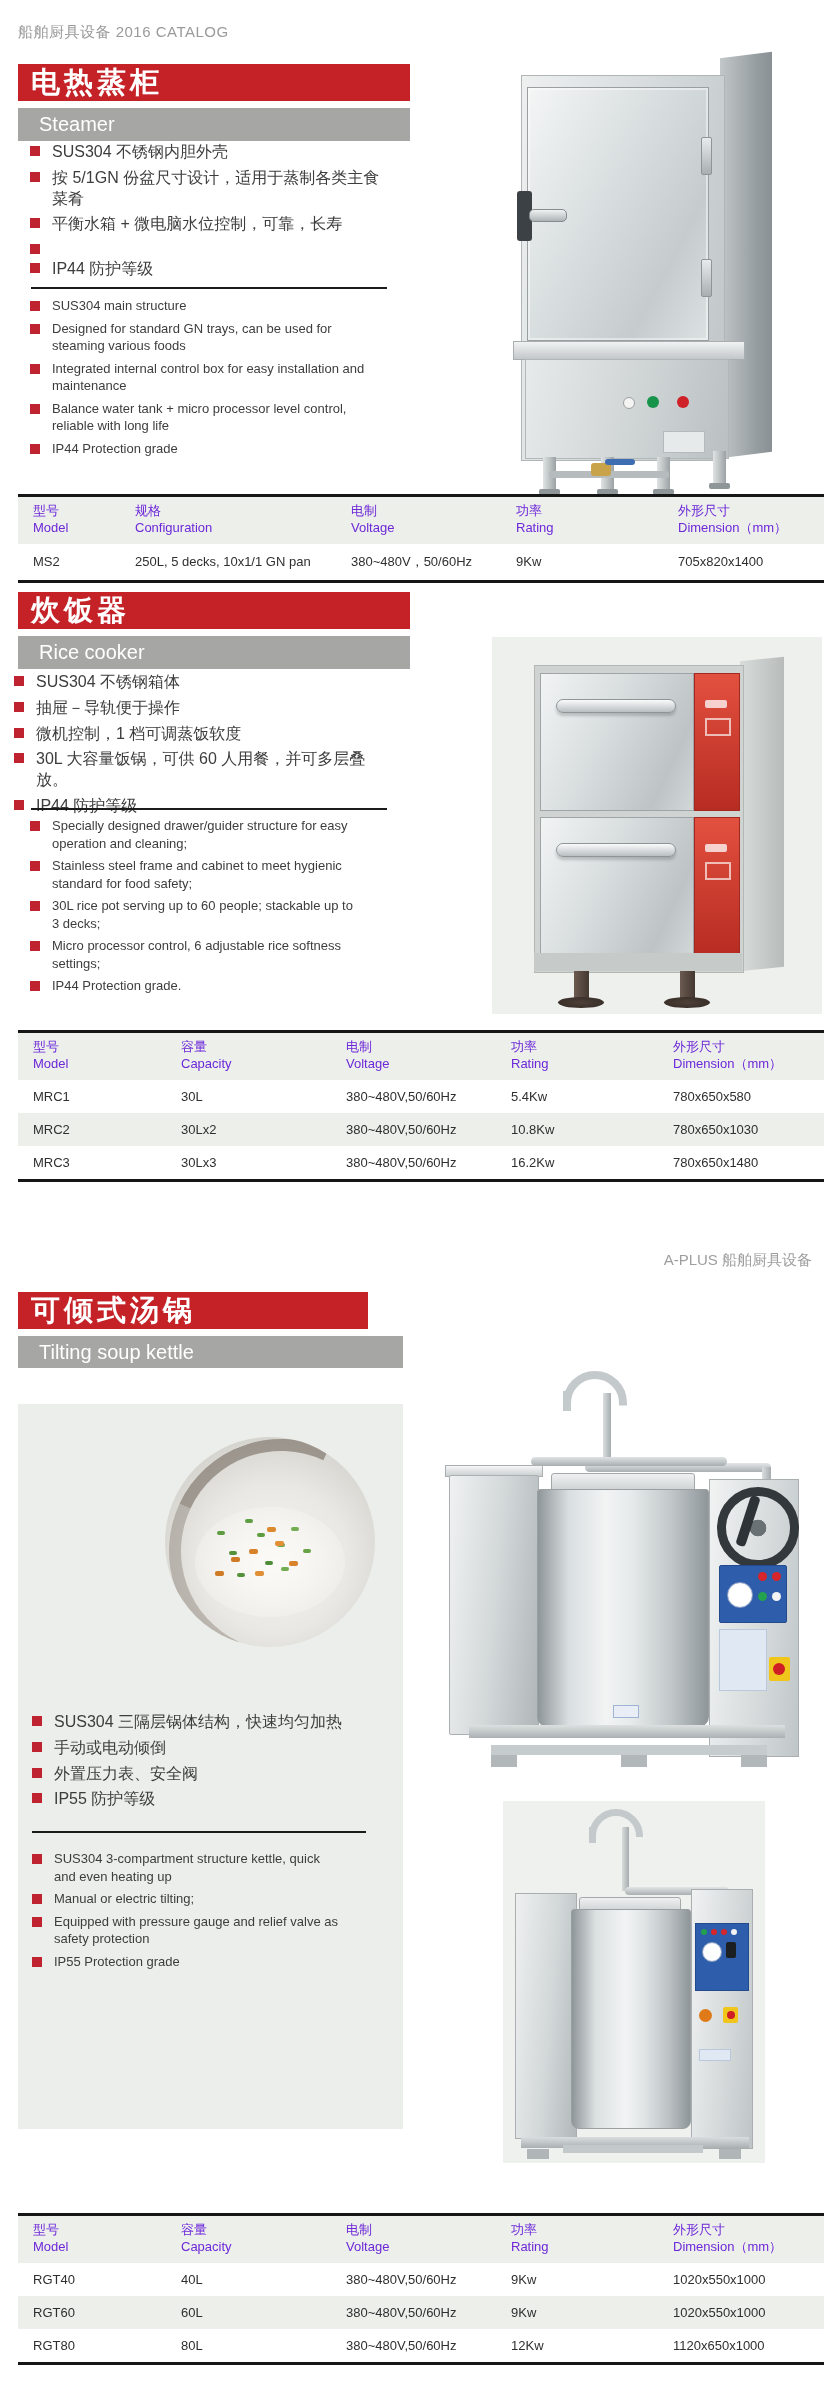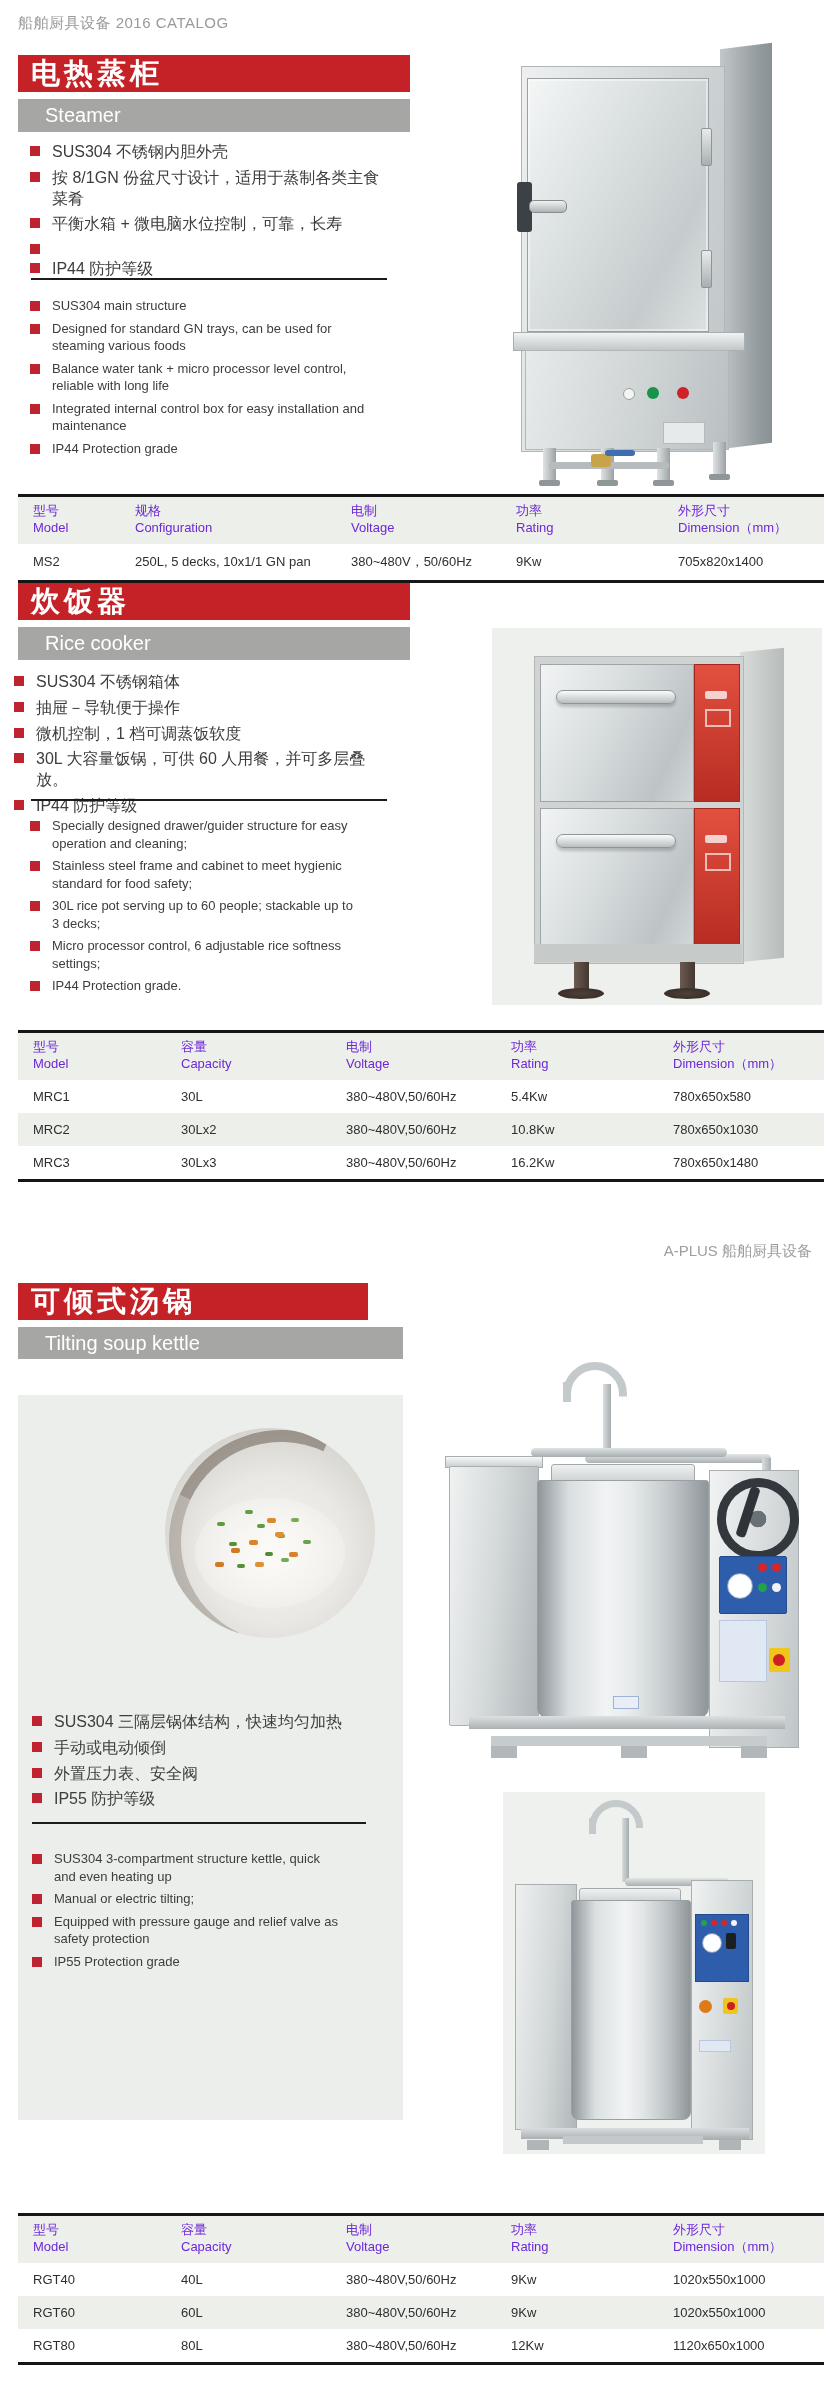--- a/index.html
+++ b/index.html
@@ -1,24 +1,24 @@
 <!DOCTYPE html>
 <html><head>
 <meta charset="utf-8">
 <style>
   html,body{margin:0;padding:0;background:#ffffff;}
   body{font-family:"Liberation Sans","DejaVu Sans",sans-serif;color:#3c3c3c;}
   #page{position:relative;width:830px;height:2393px;background:#fff;overflow:hidden;margin:0 auto;}
-  .abs{position:absolute;}
+  .abs{position:absolute;margin-top:9px;}
   .catalog-header{left:18px;top:14px;font-size:15px;color:#9a9a9a;letter-spacing:.5px;}
   .brand-header{right:18px;top:1242px;font-size:15px;color:#9e9e9e;}
   .banner-red{left:18px;width:392px;height:37px;background:#c52228;color:#fff;
     font-size:29px;font-weight:700;line-height:37px;padding-left:13px;letter-spacing:4px;box-sizing:border-box;}
   .banner-gray{left:18px;width:392px;height:33px;background:#a6a7a5;color:#fff;
-    font-size:20px;line-height:33px;padding-left:27px;box-sizing:border-box;}
+    font-size:20px;line-height:33px;padding-left:21px;box-sizing:border-box;}
   ul.feat{list-style:none;margin:0;padding:0;}
   ul.feat li{display:flex;align-items:flex-start;margin-bottom:5px;}
   .sq{flex:0 0 10px;width:10px;height:10px;background:#bf2330;margin:4px 12px 0 0;}
   .ftx{white-space:pre-line;}
   .feat-cn .ftx{font-size:16px;line-height:1.3;color:#3d3d3d;}
   .feat-en .ftx{font-size:13px;line-height:1.35;color:#3d3d3d;}
   .rule{height:2px;background:#1b1b1b;}
   .gray-panel{left:18px;top:1395px;width:385px;height:725px;background:#ebeeea;}
   
   table.spec{position:absolute;border-collapse:collapse;table-layout:fixed;width:806px;
@@ -44,21 +44,21 @@
   <div class="abs banner-red" style="top:55px">电热蒸柜</div>
   <div class="abs banner-gray" style="top:99px">Steamer</div>
 
   <ul class="abs feat feat-cn" style="left:30px;top:142px;width:365px">
     <li>
         <span class="sq"></span>
         <span class="ftx">SUS304 不锈钢内胆外壳</span>
       </li>
     <li>
         <span class="sq"></span>
-        <span class="ftx">按 8/1GN 份盆尺寸设计，适用于蒸制各类主食菜肴</span>
+        <span class="ftx">按 5/1GN 份盆尺寸设计，适用于蒸制各类主食菜肴</span>
       </li>
     <li>
         <span class="sq"></span>
         <span class="ftx">平衡水箱 + 微电脑水位控制，可靠，长寿</span>
       </li>
     <li>
         <span class="sq"></span>
       </li>
     <li>
         <span class="sq"></span>
@@ -73,27 +73,27 @@
         <span class="sq"></span>
         <span class="ftx">SUS304 main structure</span>
       </li>
     <li>
         <span class="sq"></span>
         <span class="ftx">Designed for standard GN trays, can be used for
 steaming various foods</span>
       </li>
     <li>
         <span class="sq"></span>
+        <span class="ftx">Integrated internal control box for easy installation and
+maintenance</span>
+      </li>
+    <li>
+        <span class="sq"></span>
         <span class="ftx">Balance water tank + micro processor level control,
 reliable with long life</span>
-      </li>
-    <li>
-        <span class="sq"></span>
-        <span class="ftx">Integrated internal control box for easy installation and
-maintenance</span>
       </li>
     <li>
         <span class="sq"></span>
         <span class="ftx">IP44 Protection grade</span>
       </li>
   </ul>
 
   <div class="abs ph" style="left:505px;top:32px;width:300px;height:455px">
     <div style="left:215px;top:14px;width:52px;height:400px;background:linear-gradient(90deg,#c2c7c9,#969da0 70%,#8a9194);transform:skewY(-7deg)"></div>
     <div style="left:16px;top:34px;width:202px;height:384px;background:linear-gradient(100deg,#eef0f0,#d3d8d9 55%,#bfc5c7);border:1px solid #b0b5b6"></div>

